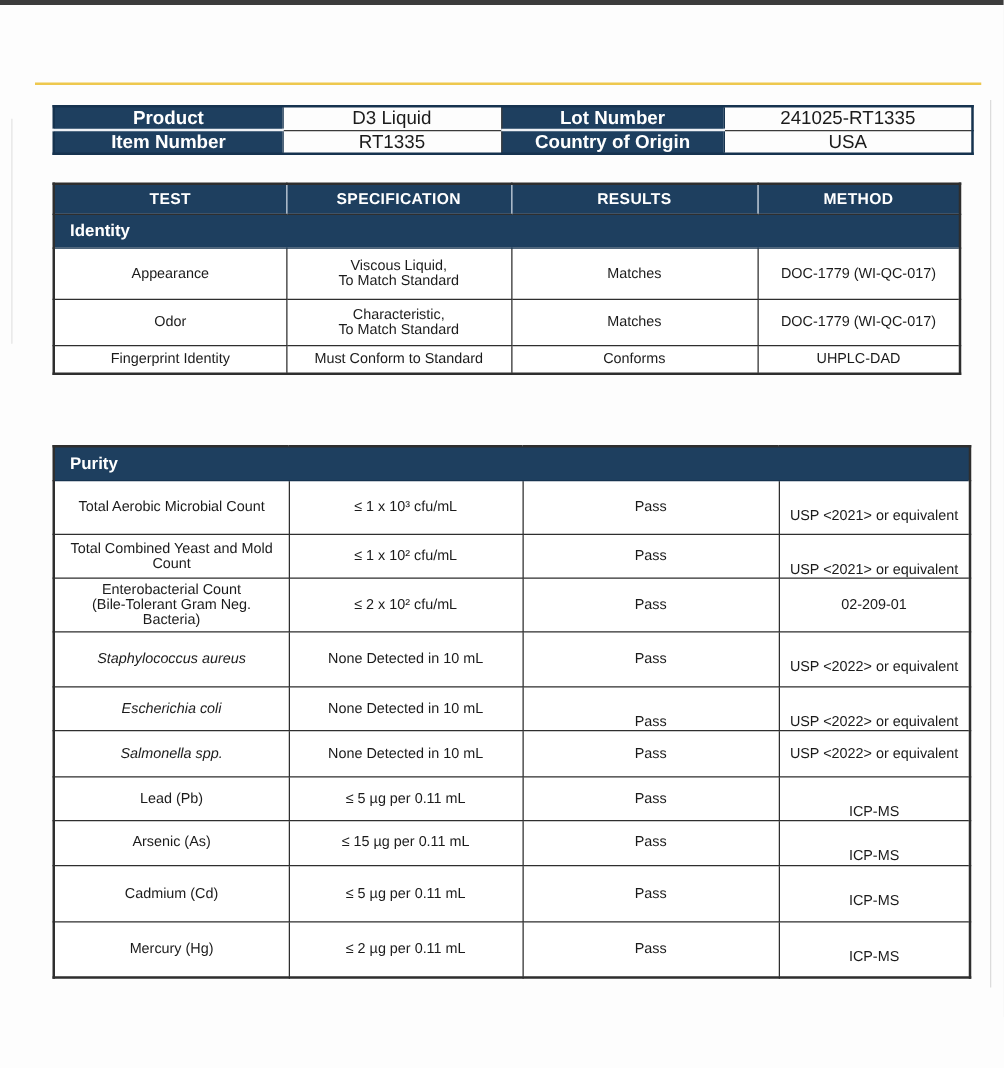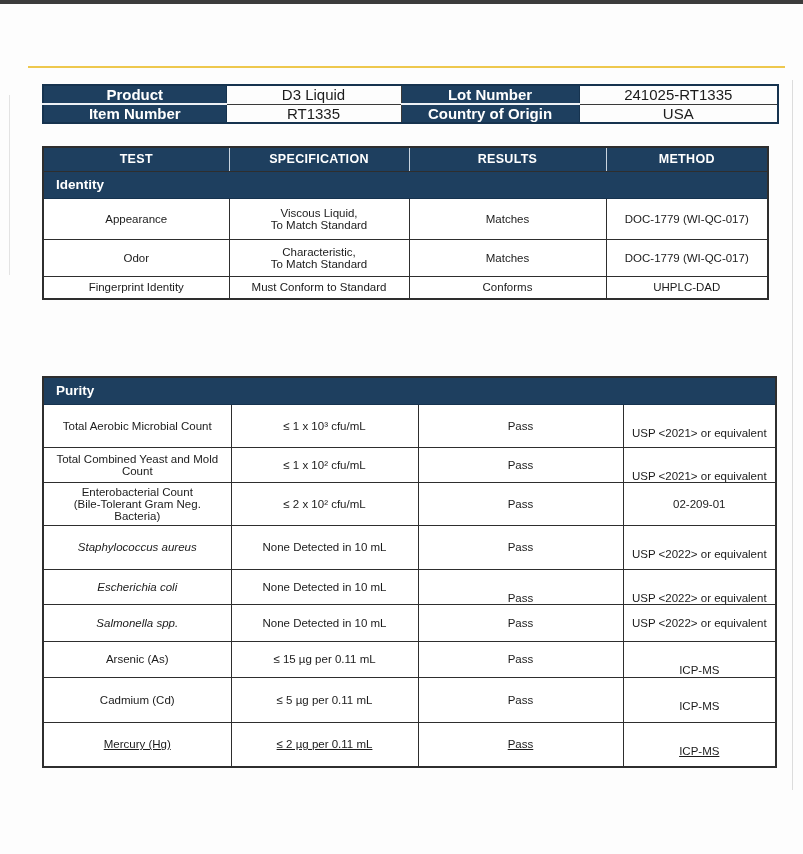--- a/index.html
+++ b/index.html
@@ -47,31 +47,31 @@
   .c-test, .c-spec { white-space: pre-line; padding:2px 6px; }
   .it .c-test { font-style:italic; }
   .va-top { vertical-align:top !important; padding-top:22px; }
 
   #identity-table { top:146px; width:725px; }
   #identity-table tr.r0 { height:41px; }
   #identity-table tr.r1 { height:37px; }
   #identity-table tr.r2 { height:37px;margin-top:14px; }
   #identity-table tr.r3 { height:23px; }
 
-  #purity-table { top:376px; width:733px;border-radius:16px; }
+  #purity-table { top:356px; width:733px;border-radius:16px; }
   #purity-table tr.p0 { height:43px; }
   #purity-table tr.p1 { height:35px; }
   #purity-table tr.p2 { height:43px; }
   #purity-table tr.p3 { height:44px; }
   #purity-table tr.p4 { height:35px; }
   #purity-table tr.p5 { height:37px; }
   #purity-table tr.p6 { height:34px; }
   #purity-table tr.p7 { height:36px; }
   #purity-table tr.p8 { height:45px; }
-  #purity-table tr.p9 { height:45px;text-decoration:underline; }
+  #purity-table tr.p9 { height:45px; }
 </style>
 </head>
 <body>
 
 <div class="page">
   <div class="scan-band-top"></div>
   <div class="scan-edge-right"></div>
   <div class="scan-edge-left"></div>
 
   <div class="gold-rule"></div>
@@ -181,20 +181,26 @@
       <td class="c-spec">None Detected in 10 mL</td>
       <td class="va-top">Pass</td>
       <td class="va-top">USP &lt;2022&gt; or equivalent</td>
     </tr>
     <tr class="p5 it">
       <td class="c-test">Salmonella spp.</td>
       <td class="c-spec">None Detected in 10 mL</td>
       <td>Pass</td>
       <td>USP &lt;2022&gt; or equivalent</td>
     </tr>
+    <tr class="p6">
+      <td class="c-test">Lead (Pb)</td>
+      <td class="c-spec">≤ 5 µg per 0.11 mL</td>
+      <td>Pass</td>
+      <td class="va-top">ICP-MS</td>
+    </tr>
     <tr class="p7">
       <td class="c-test">Arsenic (As)</td>
       <td class="c-spec">≤ 15 µg per 0.11 mL</td>
       <td>Pass</td>
       <td class="va-top">ICP-MS</td>
     </tr>
     <tr class="p8">
       <td class="c-test">Cadmium (Cd)</td>
       <td class="c-spec">≤ 5 µg per 0.11 mL</td>
       <td>Pass</td>

